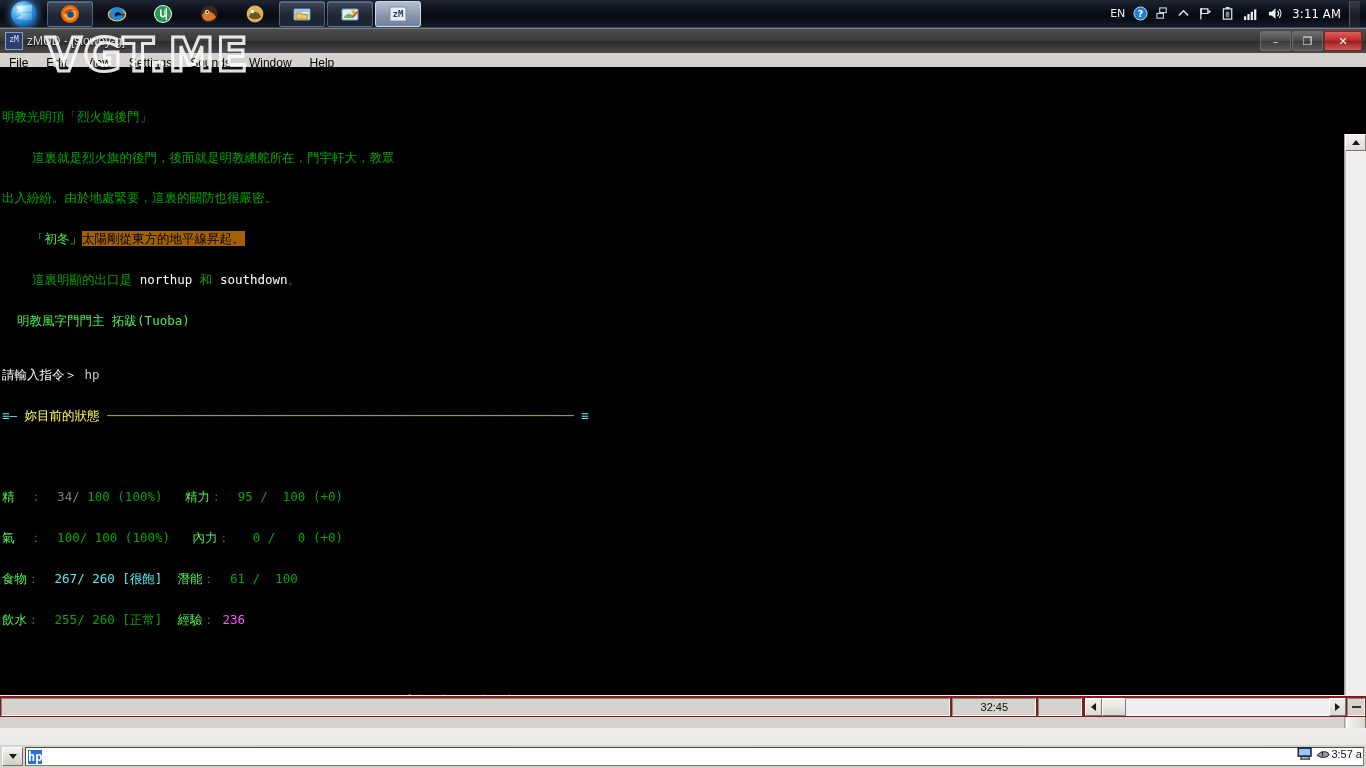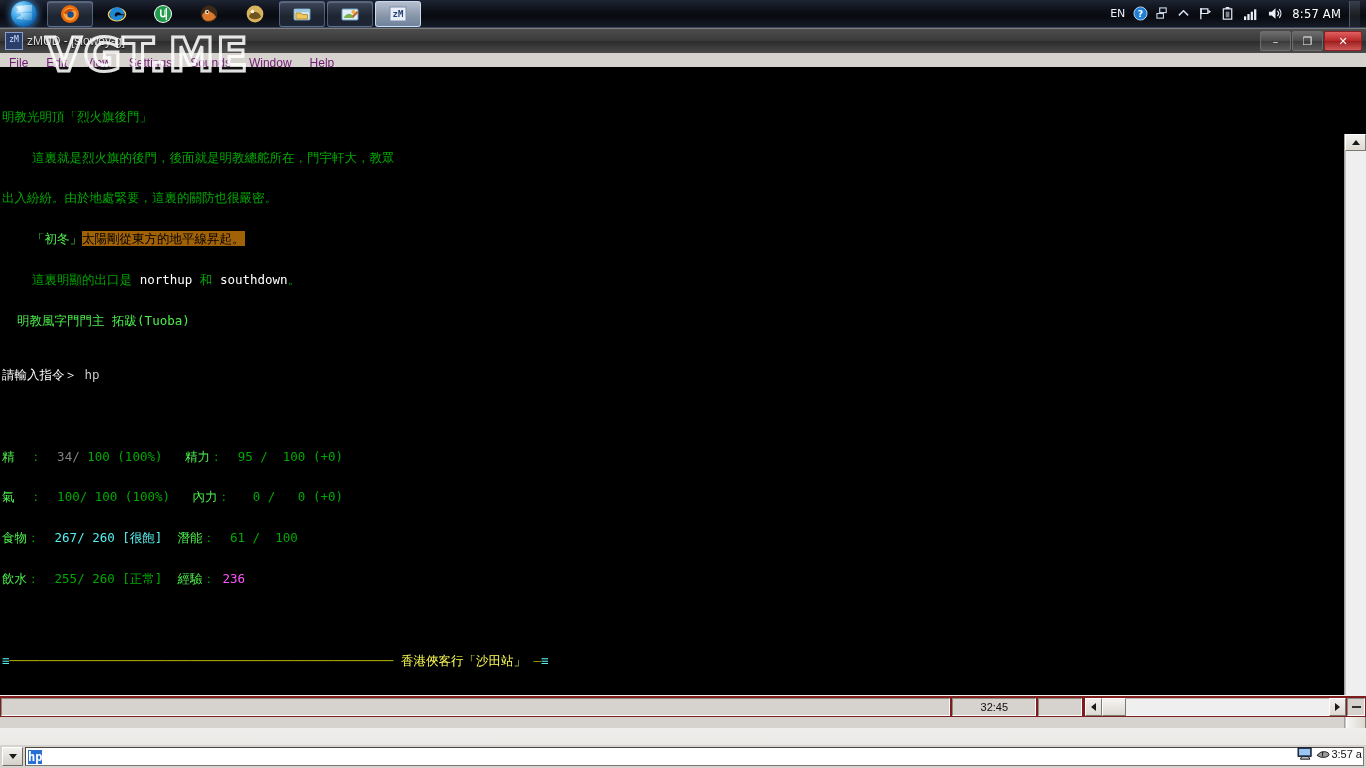--- a/index.html
+++ b/index.html
@@ -45,21 +45,21 @@
     text-shadow:0 1px 1px #000;white-space:nowrap;}
   #wctrl{margin-left:auto;display:flex;align-items:center;gap:1px;padding-right:2px;}
   .wbtn{width:29px;height:18px;display:flex;align-items:center;justify-content:center;
     border:1px solid #6d6d6d;border-radius:2px;color:#eaeaea;font-size:11px;
     background:linear-gradient(to bottom,#6e6e6e,#4a4a4a 50%,#3a3a3a 51%,#5a5a5a);
     font-family:"DejaVu Sans",sans-serif;}
   .wbtn.close{background:linear-gradient(to bottom,#e06060,#b82626 50%,#9d1d1d 51%,#d05a5a);
     border-color:#8d2020;width:36px;color:#fff;font-weight:bold;}
 
   #menubar{height:20px;background:#d6d3ce;display:flex;align-items:center;
-    font-family:"Liberation Sans",sans-serif;font-size:12px;color:#701a75;border-bottom:1px solid #cfcbc5;}
+    font-family:"Liberation Sans",sans-serif;font-size:12px;color:#000000;border-bottom:1px solid #cfcbc5;}
   #menubar .mi{padding:2px 9px;}
 
   #toolbar{height:22px;background:#d6d3ce;display:flex;align-items:stretch;
     border-bottom:1px solid #9a9a94;padding:1px 0;}
   .tbutton{display:flex;align-items:center;gap:4px;padding:0 7px;font-size:11.5px;color:#101010;
     font-family:"Liberation Sans",sans-serif;border:1px solid transparent;background:#d6d3ce;}
   .tbutton .gi{width:14px;height:14px;display:inline-block;}
   .tsep{width:1px;background:#9a9a94;margin:2px 2px;}
 
   
@@ -221,21 +221,21 @@
     <svg width="16" height="14" viewBox="0 0 17 15">
       <rect x="1" y="10" width="2.4" height="4" fill="#e8eff8"></rect>
       <rect x="4.6" y="7.5" width="2.4" height="6.5" fill="#e8eff8"></rect>
       <rect x="8.2" y="5" width="2.4" height="9" fill="#e8eff8"></rect>
       <rect x="11.8" y="2.5" width="2.4" height="11.5" fill="#e8eff8"></rect>
     </svg>
     <svg width="17" height="15" viewBox="0 0 18 16">
       <path d="M2 6 h3 l4-3.5 v11 l-4-3.5 h-3z" fill="#e8eff8"></path>
       <path d="M11 5.2 a4 4 0 0 1 0 5.6 M13 3.4 a7 7 0 0 1 0 9.2" fill="none" stroke="#e8eff8" stroke-width="1.3"></path>
     </svg>
-    <span class="tray-clock">8:57 AM</span>
+    <span class="tray-clock">3:11 AM</span>
     <div class="showdesk"></div>
   </div>
 </div>
 
 <div id="app">
 
   <div id="titlebar">
     <div class="tb-ico">zM</div>
     <span id="title-text">zMUD - [slowey-g]</span>
     <div id="wctrl">
@@ -356,20 +356,21 @@
   <div id="term">
 
     <div class="ln"><span class="c-grn">明教光明頂「烈火旗後門」</span></div>
     <div class="ln">    <span class="c-grn">這裏就是烈火旗的後門，後面就是明教總舵所在，門宇軒大，教眾</span></div>
     <div class="ln"><span class="c-grn">出入紛紛。由於地處緊要，這裏的關防也很嚴密。</span></div>
     <div class="ln">    <span class="c-bgrn">「初冬」</span><span class="hl-yel">太陽剛從東方的地平線昇起。</span></div>
     <div class="ln">    <span class="c-grn">這裏明顯的出口是</span><span class="c-bwht"> </span><span class="c-bwht">northup</span><span class="c-grn"> </span><span class="c-grn">和</span><span class="c-bwht"> </span><span class="c-bwht">southdown</span><span class="c-grn">。</span></div>
     <div class="ln">  <span class="c-bgrn">明教風字門門主 拓跋(Tuoba)</span></div>
 
     <div class="ln"><span class="c-bwht">請輸入指令＞</span><span class="c-wht"> </span><span class="c-wht">hp</span></div>
+    <div class="ln"><span class="c-bcyan">≡—</span> <span class="c-byel">妳目前的狀態</span> <span class="c-yel">──────────────────────────────────────────────────────────────</span> <span class="c-bcyan">≡</span></div>
     <div class="ln"></div>
     <div class="ln"><span class="c-bgrn">精</span><span class="c-grn">  ：  </span><span class="c-gry">34</span><span class="c-gry">/ </span><span class="c-grn">100</span><span class="c-grn"> </span><span class="c-grn">(100%)</span><span class="c-grn">   </span><span class="c-bgrn">精力</span><span class="c-grn">：  </span><span class="c-grn">95</span><span class="c-grn"> /  </span><span class="c-grn">100</span><span class="c-grn"> </span><span class="c-grn">(+0)</span></div>
     <div class="ln"><span class="c-bgrn">氣</span><span class="c-grn">  ：  </span><span class="c-grn">100</span><span class="c-grn">/ </span><span class="c-grn">100</span><span class="c-grn"> </span><span class="c-grn">(100%)</span><span class="c-grn">   </span><span class="c-bgrn">內力</span><span class="c-grn">：   </span><span class="c-grn">0</span><span class="c-grn"> /   </span><span class="c-grn">0</span><span class="c-grn"> </span><span class="c-grn">(+0)</span></div>
     <div class="ln"><span class="c-bgrn">食物</span><span class="c-grn">：  </span><span class="c-bcyan">267</span><span class="c-bcyan">/ </span><span class="c-bcyan">260</span><span class="c-bcyan"> </span><span class="c-bcyan">[很飽]</span><span class="c-grn">  </span><span class="c-bgrn">潛能</span><span class="c-grn">：  </span><span class="c-grn">61</span><span class="c-grn"> /  </span><span class="c-grn">100</span></div>
     <div class="ln"><span class="c-bgrn">飲水</span><span class="c-grn">：  </span><span class="c-grn">255</span><span class="c-grn">/ </span><span class="c-grn">260</span><span class="c-grn"> </span><span class="c-grn">[正常]</span><span class="c-grn">  </span><span class="c-bgrn">經驗</span><span class="c-grn">： </span><span class="c-bmag">236</span></div>
     <div class="ln"></div>
     <div class="ln"><span class="c-bcyan">≡</span><span class="c-yel">───────────────────────────────────────────────────</span> <span class="c-byel">香港俠客行「沙田站」</span> <span class="c-yel">—</span><span class="c-bcyan">≡</span></div>
     
 
     

